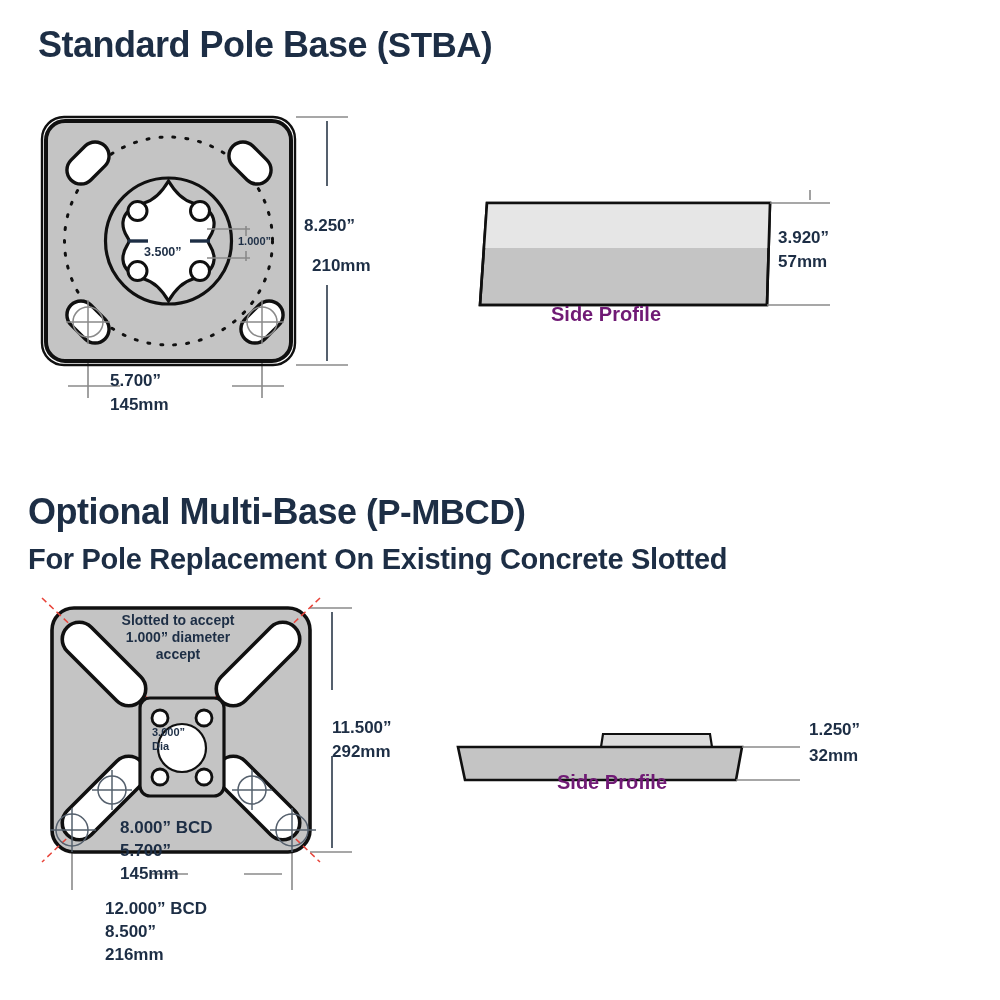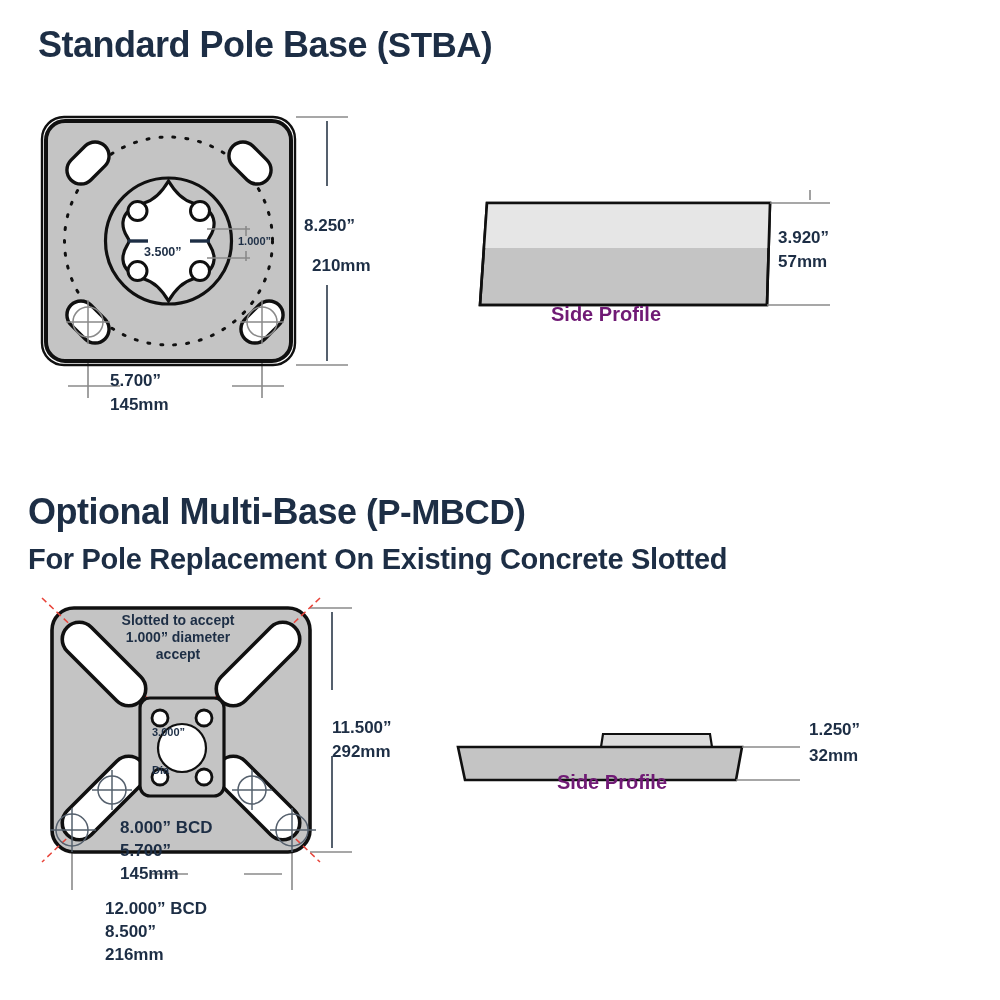--- a/index.html
+++ b/index.html
@@ -264,21 +264,21 @@
     <circle cx="182" cy="188" r="24" fill="#ffffff" stroke="#101010" stroke-width="2.2"></circle>
   </svg>
   </div>
 
   <div class="note" style="left:78px; top:612px;">
     <span>Slotted to accept</span><br>
     <span>1.000” diameter</span><br>
     <span>accept</span>
   </div>
   <div class="dim dim-11 center" style="left:152px; top:726px; width:60px;">3.000”</div>
-  <div class="dim dim-11 center" style="left:152px; top:740px; width:60px;margin-top:24px;">Dia</div>
+  <div class="dim dim-11 center" style="left:152px; top:740px; width:60px;">Dia</div>
 
   <div class="dim dim-18" style="left:332px; top:718px;">11.500”</div>
   <div class="dim dim-18" style="left:332px; top:742px;">292mm</div>
 
   <div class="dim dim-18 center" style="left:120px; top:818px; width:150px;">8.000” BCD</div>
   <div class="dim dim-18 center" style="left:120px; top:841px; width:150px;">5.700”</div>
   <div class="dim dim-18 center" style="left:120px; top:864px; width:150px;">145mm</div>
 
   <div class="dim dim-18 center" style="left:105px; top:899px; width:185px;">12.000” BCD</div>
   <div class="dim dim-18 center" style="left:105px; top:922px; width:185px;">8.500”</div>

